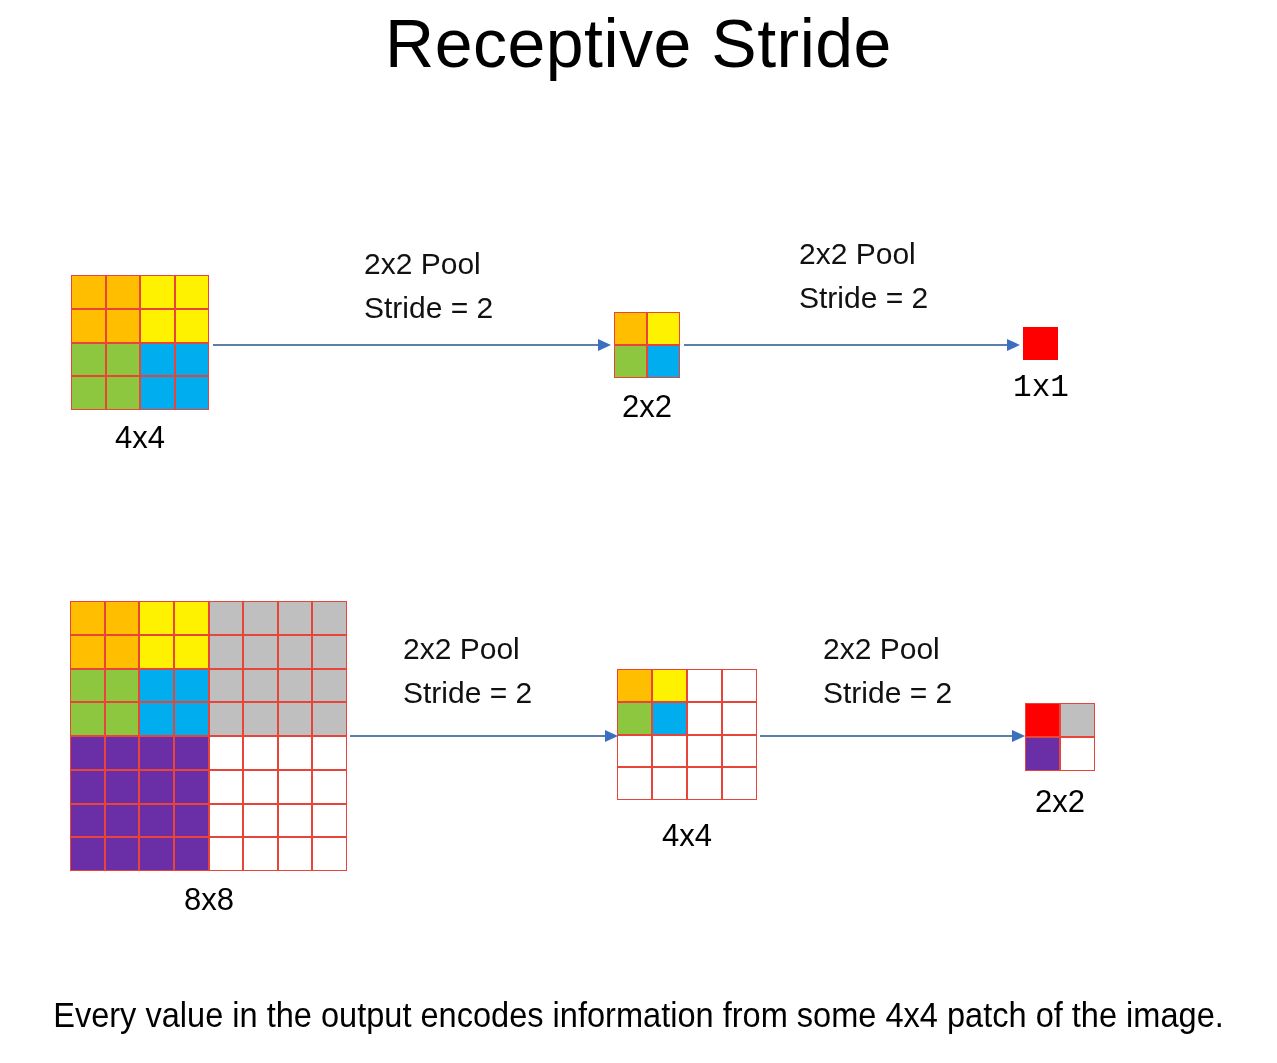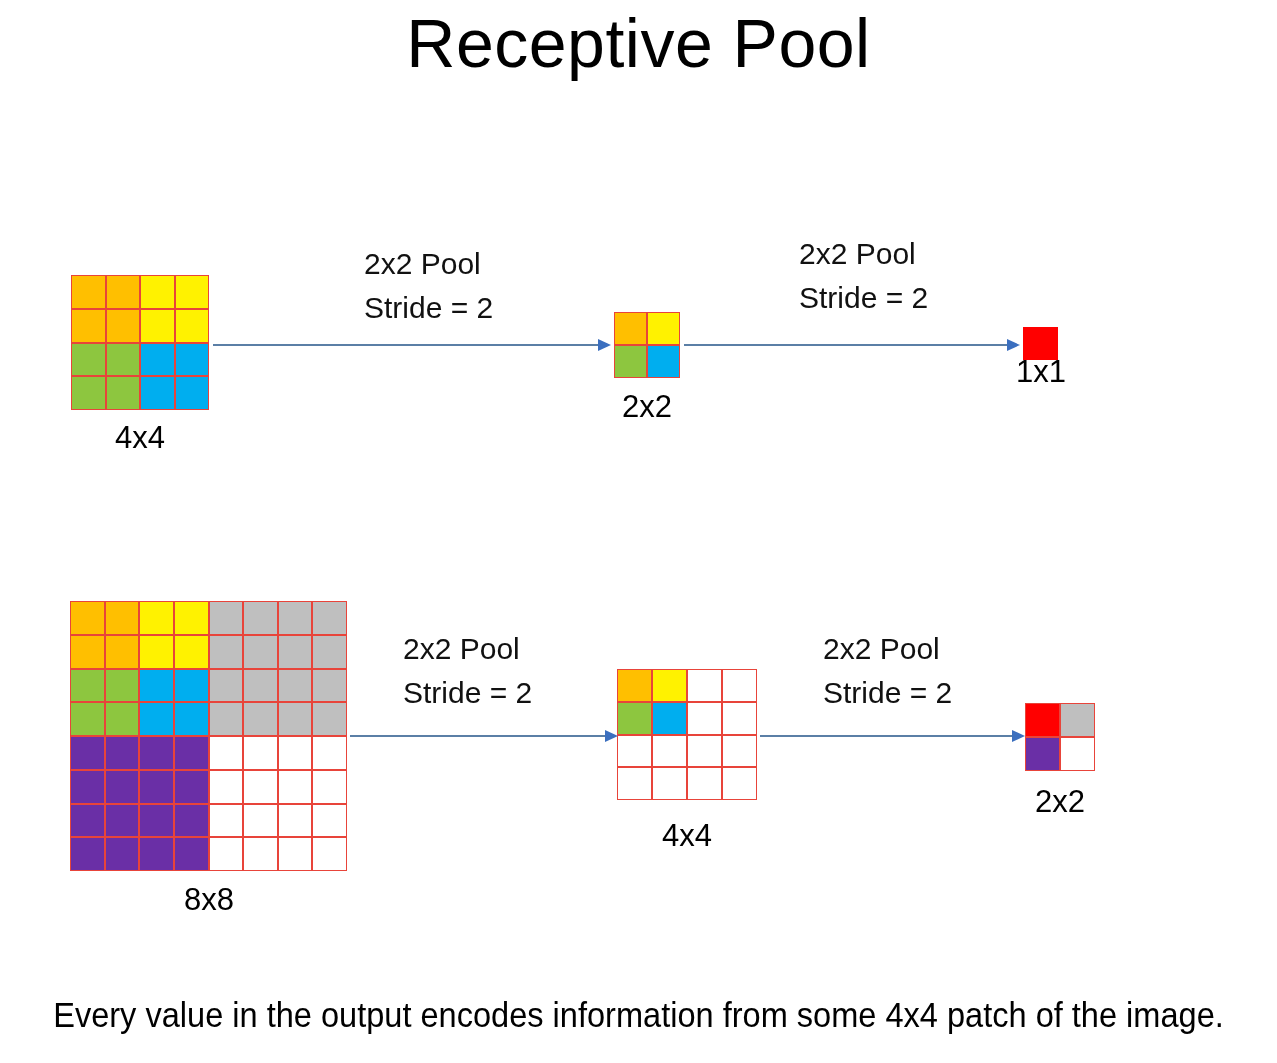--- a/index.html
+++ b/index.html
@@ -91,21 +91,21 @@
     border-top: 6px solid transparent;
     border-bottom: 6px solid transparent;
     border-left: 13px solid #3B6FBF;
   }
 </style>
 </head>
 <body>
 
 <div id="page">
 
-  <div class="title">Receptive Pool</div>
+  <div class="title">Receptive Stride</div>
 
   <div class="oplabel" style="left:364px; top:242px;">
     <div>2x2 Pool</div>
     <div>Stride = 2</div>
   </div>
   <div class="oplabel" style="left:799px; top:232px;">
     <div>2x2 Pool</div>
     <div>Stride = 2</div>
   </div>
 
@@ -133,21 +133,21 @@
       <div class="cell" style="background: rgb(255, 191, 0);"></div>
       <div class="cell" style="background: rgb(255, 242, 0);"></div>
       <div class="cell" style="background: rgb(141, 198, 63);"></div>
       <div class="cell" style="background: rgb(0, 174, 239);"></div>
     </div>
   <div class="sizelabel" style="left:600px; top:389px; width:94px;">2x2</div>
 
   <div class="grid" id="grid-pooled-1x1" style="left: 1023px; top: 327px; width: 35px; height: 33px; grid-template-columns: repeat(1, 1fr); grid-template-rows: repeat(1, 1fr);">
       <div class="cell" style="background: rgb(255, 0, 0); border: none;"></div>
     </div>
-  <div class="sizelabel" style="left:995px; top:354px; width:92px;">1x1</div>
+  <div class="sizelabel" style="left:995px; top:370px; width:92px;font-family:Liberation Mono, monospace;">1x1</div>
 
   <div class="arrow" style="left:213px; top:339px; width:398px;">
     <div class="shaft" style="width:386px;"></div>
     <div class="head" style="left:385px;"></div>
   </div>
   <div class="arrow" style="left:684px; top:339px; width:336px;">
     <div class="shaft" style="width:324px;"></div>
     <div class="head" style="left:323px;"></div>
   </div>
 

